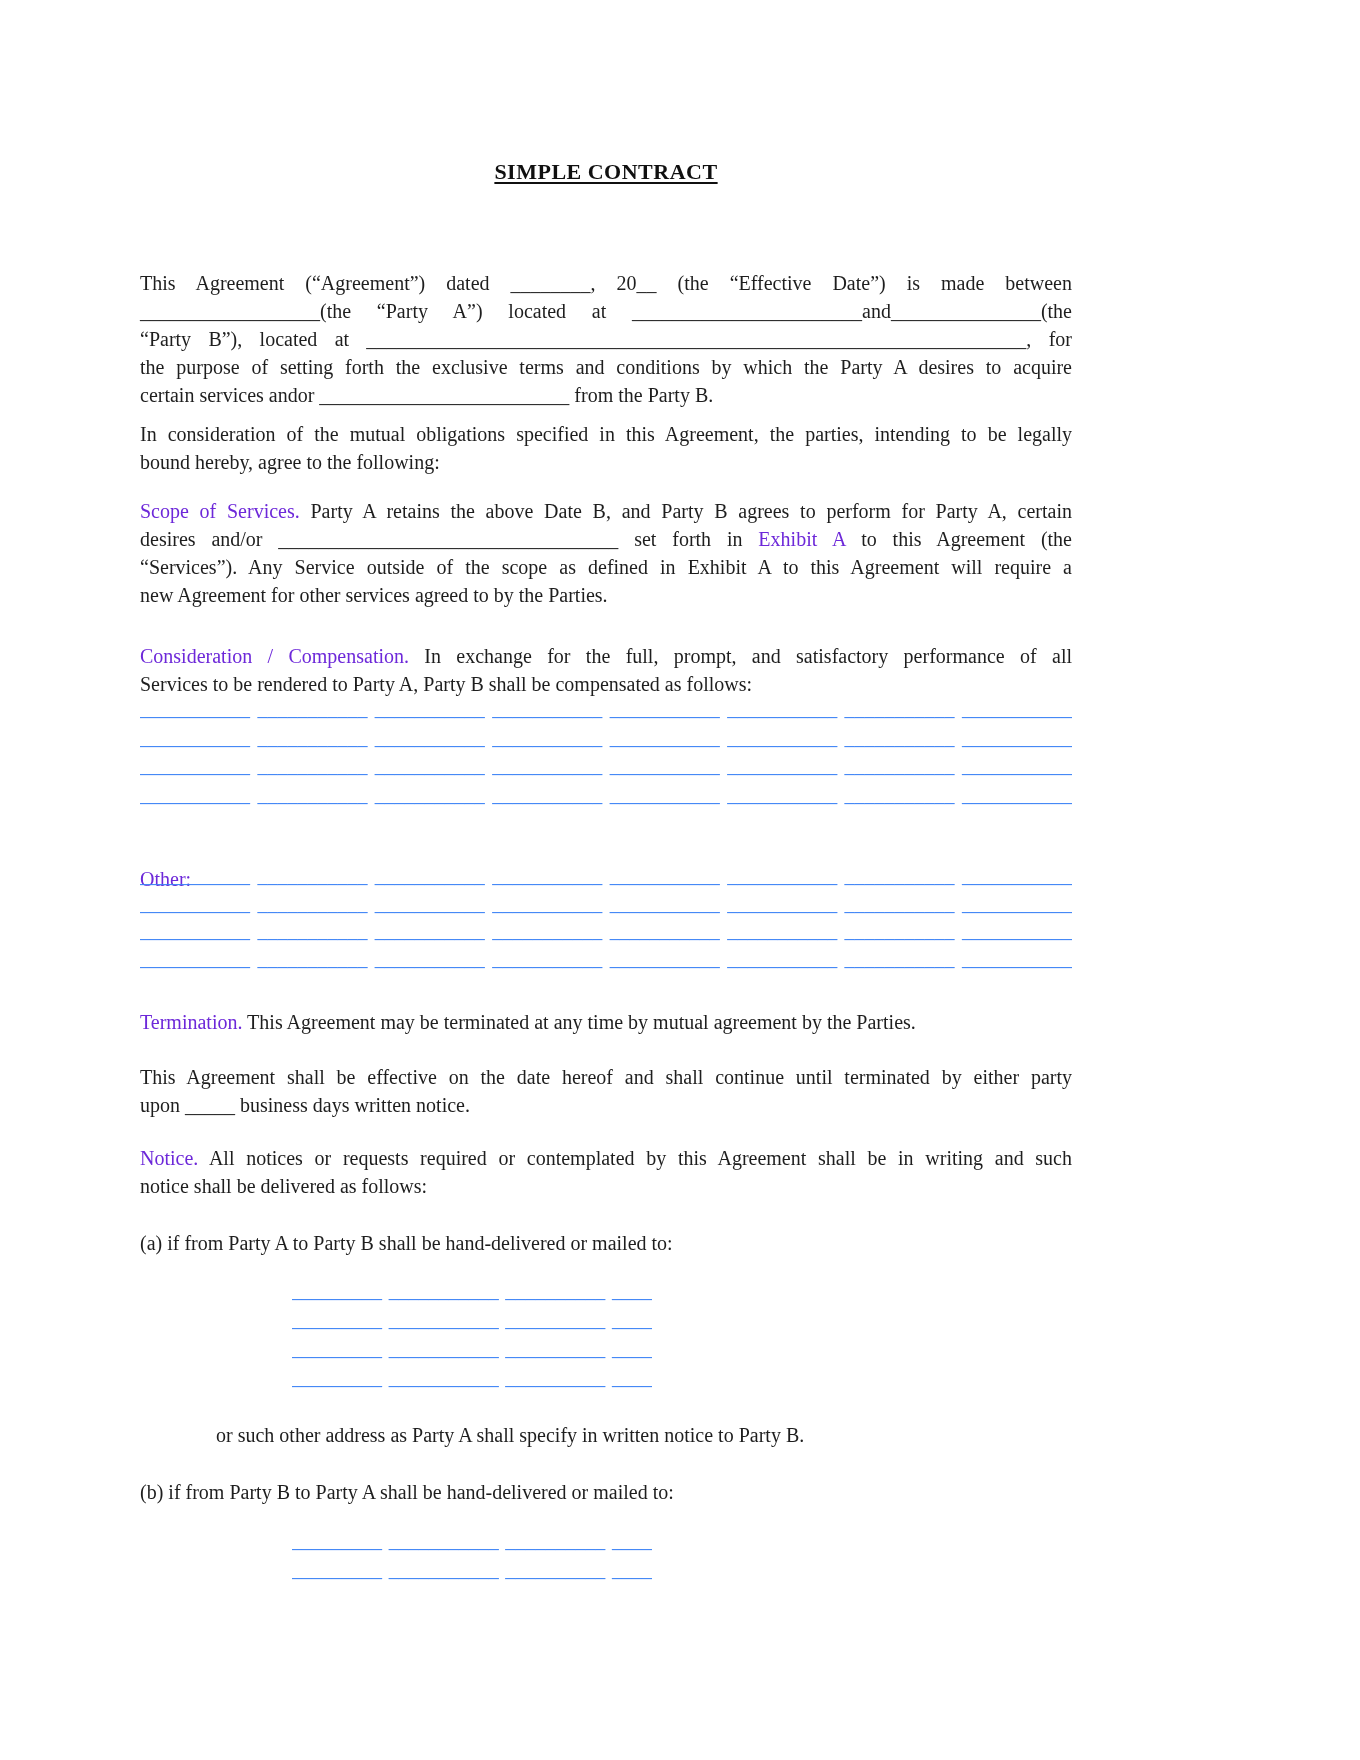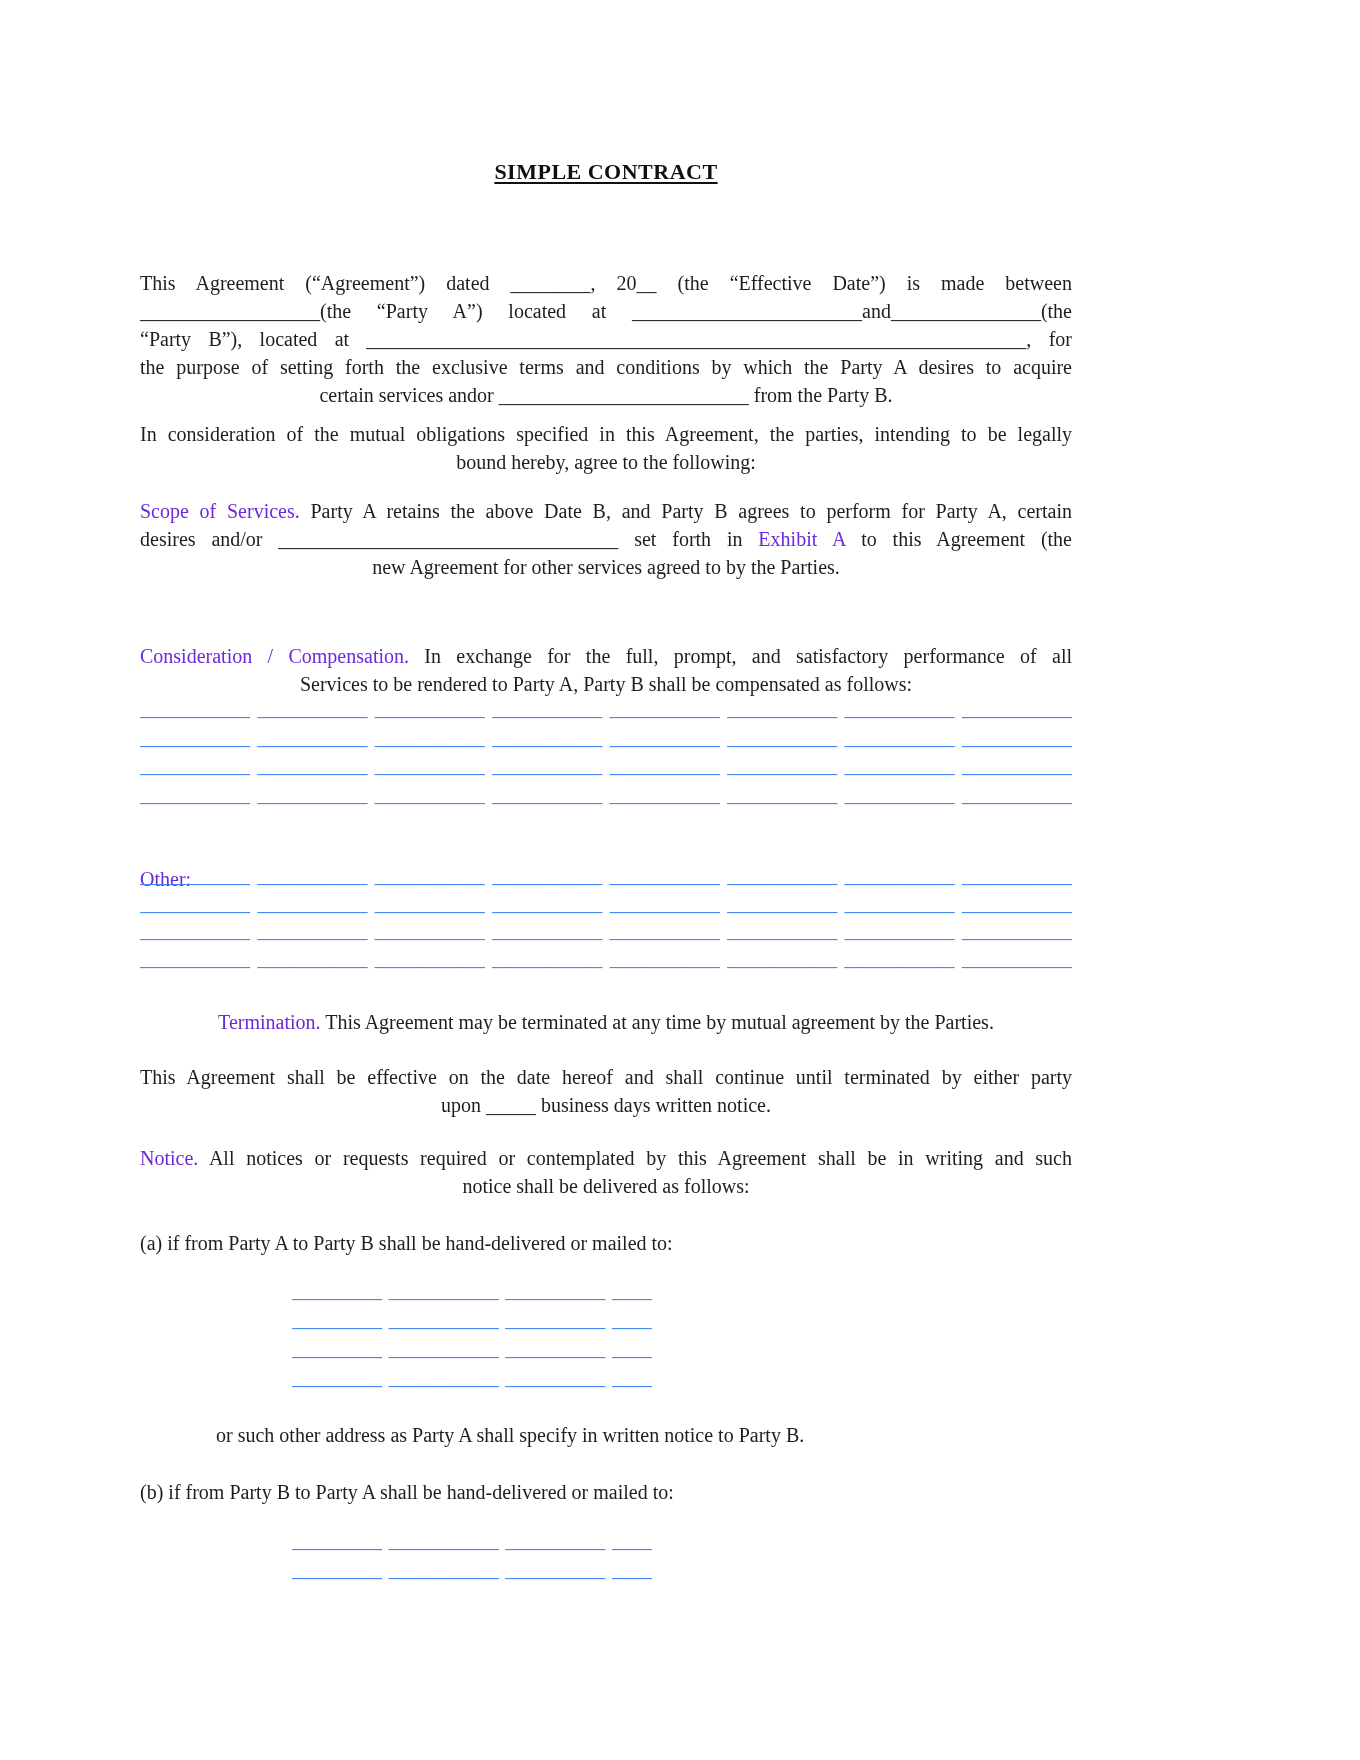--- a/index.html
+++ b/index.html
@@ -22,21 +22,21 @@
   }
   .title {
     text-align: center;
     font-weight: bold;
     font-size: 22px;
     color: #101010;
     letter-spacing: 0.5px;
   }
   .title span { text-decoration: underline; text-decoration-thickness: 2px; text-underline-offset: 3px; margin-top: 42px; }
   .jl      { text-align: justify; text-align-last: justify; }
-  .jl-last { text-align: center; }
+  .jl-last { text-align: left; }
   b { font-weight: normal; color: #6d28d9; }
   .fill {
     color: #3b82f6;
     text-align: justify;
     text-align-last: justify;
     white-space: normal;
     overflow: hidden;
   }
   .addr {
     margin-left: 152px;
@@ -62,20 +62,21 @@
   </div>
 
   <div class="block" style="top:420px;">
     <div class="jl">In consideration of the mutual obligations specified in this Agreement, the parties, intending to be legally</div>
     <div class="jl-last">bound hereby, agree to the following:</div>
   </div>
 
   <div class="block" style="top:497px;">
     <div class="jl"><b>Scope of Services.</b><span> Party A retains the above Date B, and Party B agrees to perform for Party A, certain</span></div>
     <div class="jl"><span>desires and/or __________________________________ set forth in </span><b>Exhibit A</b><span> to this Agreement (the</span></div>
+    <div class="jl">“Services”). Any Service outside of the scope as defined in Exhibit A to this Agreement will require a</div>
     <div class="jl-last">new Agreement for other services agreed to by the Parties.</div>
   </div>
 
   <div class="block" style="top:642px;">
     <div class="jl"><b>Consideration / Compensation.</b><span> In exchange for the full, prompt, and satisfactory performance of all</span></div>
     <div class="jl-last">Services to be rendered to Party A, Party B shall be compensated as follows:</div>
   </div>
 
   <div class="block" style="top:694px; line-height:28.5px;">
     <div class="fill">___________ ___________ ___________ ___________ ___________ ___________ ___________ ___________</div>

